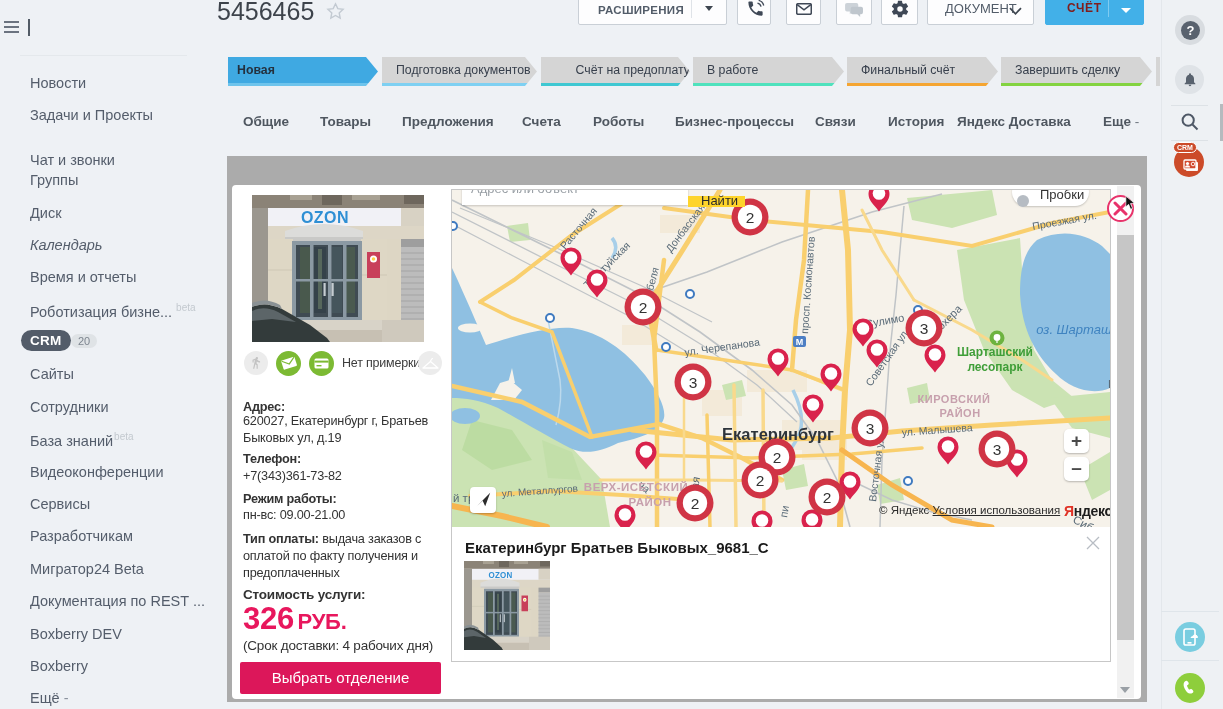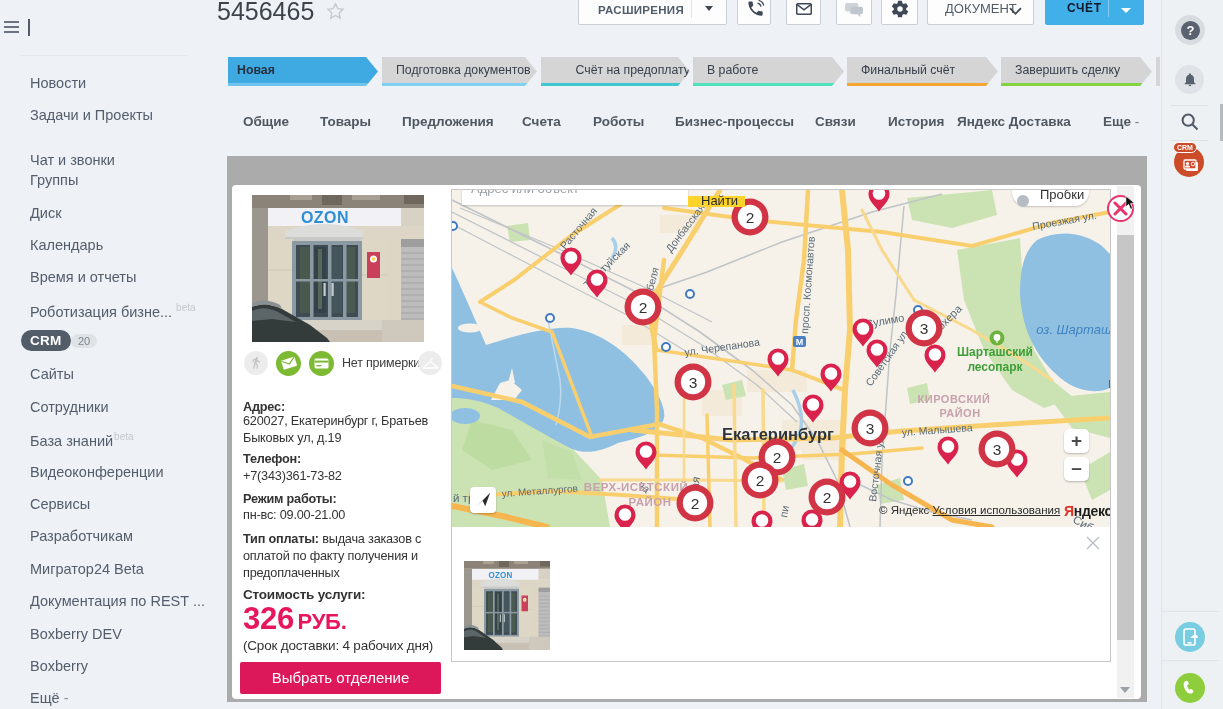--- a/index.html
+++ b/index.html
@@ -58,21 +58,21 @@
     <span></span>
   </div>
 <div class="abs" style="left:28px; top:19px; width:1.6px; height:17px; background:#525b66;"></div>
 <div class="abs" style="left:20px; top:55px; width:167px; height:1px; background:#e4e8ec;"></div>
 
 <div class="menu-item" style="top:75px;">Новости</div>
 <div class="menu-item" style="top:107px;">Задачи и Проекты</div>
 <div class="menu-item" style="top:152px;">Чат и звонки</div>
 <div class="menu-item" style="top:172px;">Группы</div>
 <div class="menu-item" style="top:205px;">Диск</div>
-<div class="menu-item" style="top:237px;">Календарь</div>
+<div class="menu-item" style="top:237px;font-style:italic;">Календарь</div>
 <div class="menu-item" style="top:269px;">Время и отчеты</div>
 <div class="menu-item" style="top:302px;">Роботизация бизне...<span class="beta">beta</span></div>
 <div class="crm-pill">CRM</div>
 <div class="crm-n">20</div>
 <div class="menu-item" style="top:366px;">Сайты</div>
 <div class="menu-item" style="top:399px;">Сотрудники</div>
 <div class="menu-item" style="top:431px;">База знаний<span class="beta" style="margin-left:1px;">beta</span></div>
 <div class="menu-item" style="top:464px;">Видеоконференции</div>
 <div class="menu-item" style="top:496px;text-align:right;">Сервисы</div>
 <div class="menu-item" style="top:528px;">Разработчикам</div>
@@ -115,21 +115,21 @@
       <path fill="#3f4856" d="M19.4 13c.04-.32.06-.66.06-1s-.02-.68-.07-1l2.1-1.65c.2-.15.24-.42.12-.64l-2-3.46c-.12-.22-.4-.3-.6-.22l-2.5 1c-.52-.4-1.08-.73-1.7-.98l-.37-2.65A.49.49 0 0 0 14 2h-4c-.25 0-.46.18-.5.42l-.37 2.65c-.6.25-1.17.59-1.7.98l-2.48-1a.5.5 0 0 0-.6.22l-2 3.46c-.13.22-.08.49.1.64L4.6 11c-.04.32-.07.66-.07 1s.03.68.07 1l-2.1 1.65c-.2.15-.25.42-.12.64l2 3.46c.12.22.39.3.6.22l2.48-1c.53.4 1.09.73 1.7.98l.38 2.65c.04.24.25.42.5.42h4c.25 0 .46-.18.5-.42l.37-2.65c.6-.25 1.17-.58 1.7-.98l2.48 1c.23.09.49 0 .61-.22l2-3.46a.5.5 0 0 0-.12-.64L19.4 13zM12 15.3A3.3 3.3 0 1 1 12 8.7a3.3 3.3 0 0 1 0 6.6z"></path>
     </svg>
 </div>
 <div class="hbtn" style="left:927px; width:107px;">
   <span style="position:absolute; left:17px; bottom:8px; font-size:13px; font-weight:normal; color:#525c69; letter-spacing:0px;">ДОКУМЕНТ</span>
   <svg style="position:absolute; right:11px; bottom:9px;" width="13" height="8" viewBox="0 0 13 8">
       <path d="M1 1.2 L6.5 6.8 L12 1.2" fill="none" stroke="#3e4650" stroke-width="1.7"></path>
     </svg>
 </div>
 <div class="hbtn" style="left:1045px; width:99px; background:#42b0e8; border-color:#42b0e8;">
-  <span style="position:absolute; left:21px; bottom:9px; font-size:12px; font-weight:bold; color:#0f172a; letter-spacing:0.6px;">СЧЁТ</span>
+  <span style="position:absolute; left:21px; bottom:9px; font-size:12px; font-weight:bold; color:#7f1d1d; letter-spacing:0.6px;">СЧЁТ</span>
   <div style="position:absolute; right:34px; top:7px; bottom:7px; width:1px; background:#7fcbf1;"></div>
   <div style="position:absolute; right:12px; bottom:11px; width:0; height:0; border-left:5px solid transparent; border-right:5px solid transparent; border-top:5px solid #fff;"></div>
 </div>
 
 <div class="stage" style="left:228px; width:150px; background:linear-gradient(to top,#6ec4ec 3px,#3fa9e2 3px); font-weight:bold; color:#24313f; padding-left:9px;">Новая</div>
 <div class="stage" style="left:382px; width:155px; background:linear-gradient(to top,#7ed0f2 3px,#d5d5d5 3px);">Подготовка документов</div>
 <div class="stage" style="left:541px; width:149px; background:linear-gradient(to top,#3fc8d2 3px,#d5d5d5 3px);text-align:right;">Счёт на предоплату</div>
 <div class="stage" style="left:693px; width:151px; background:linear-gradient(to top,#4fe2bd 3px,#d5d5d5 3px);">В работе</div>
 <div class="stage" style="left:847px; width:151px; background:linear-gradient(to top,#f5a531 3px,#d5d5d5 3px);">Финальный счёт</div>
 <div class="stage" style="left:1001px; width:151px; background:linear-gradient(to top,#83d340 3px,#d5d5d5 3px);">Завершить сделку</div>
@@ -396,20 +396,21 @@
         </svg>
     </div>
     
     <div class="mapctl" style="left:612px; top:239px; width:25px; height:24px; font-size:19px; font-weight:bold; line-height:23px;">+</div>
     <div class="mapctl" style="left:612px; top:267px; width:25px; height:24px; font-size:19px; font-weight:bold; line-height:21px;">–</div>
     
     <div style="position:absolute; left:427px; top:314px; font-size:11.5px; color:#2b2b2b;">© Яндекс <span style="text-decoration:underline;">Условия использования</span></div>
     <div style="position:absolute; left:612px; top:313px; font-size:14px; font-weight:bold; color:#1d1d1d; letter-spacing:-0.3px;"><span style="color:#e03226;">Я</span>ндекс</div>
   </div>
 
+  <div class="info-title">Екатеринбург Братьев Быковых_9681_С</div>
   <svg style="position:absolute; left:633px; top:345px;" width="16" height="16" viewBox="0 0 16 16">
       <path d="M2 2 L14 14 M14 2 L2 14" stroke="#b8bdc4" stroke-width="1.3"></path>
     </svg>
   <svg style="position:absolute; left:12px; top:371px;" width="86" height="89" viewBox="0 0 172 147" preserveAspectRatio="none">
       <use href="#ozonphoto"></use>
     </svg>
 </div>
 
 <div class="scroll-track">
 

